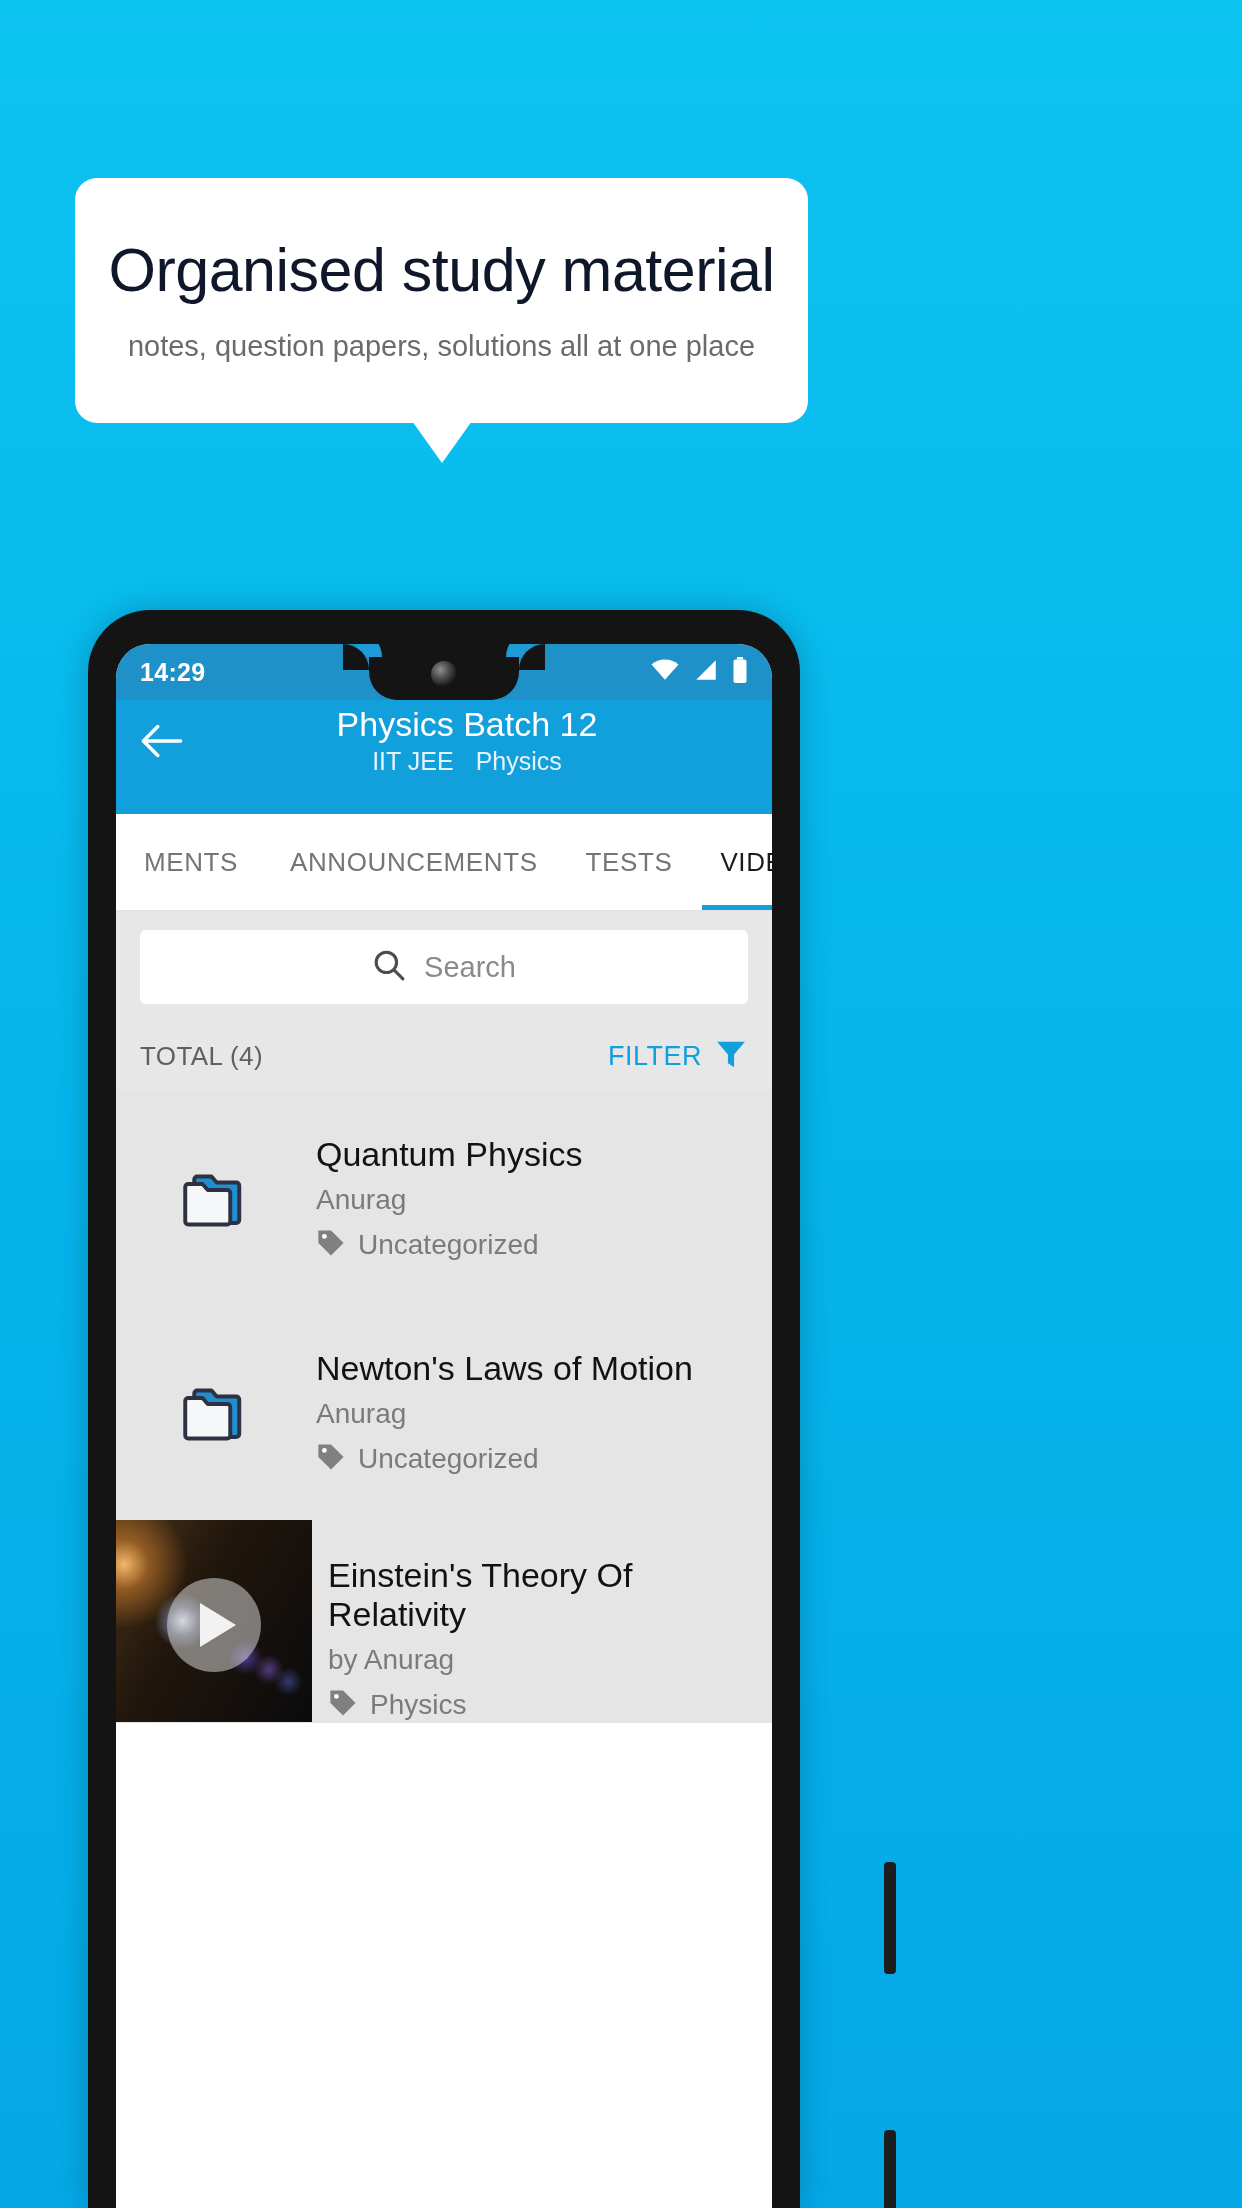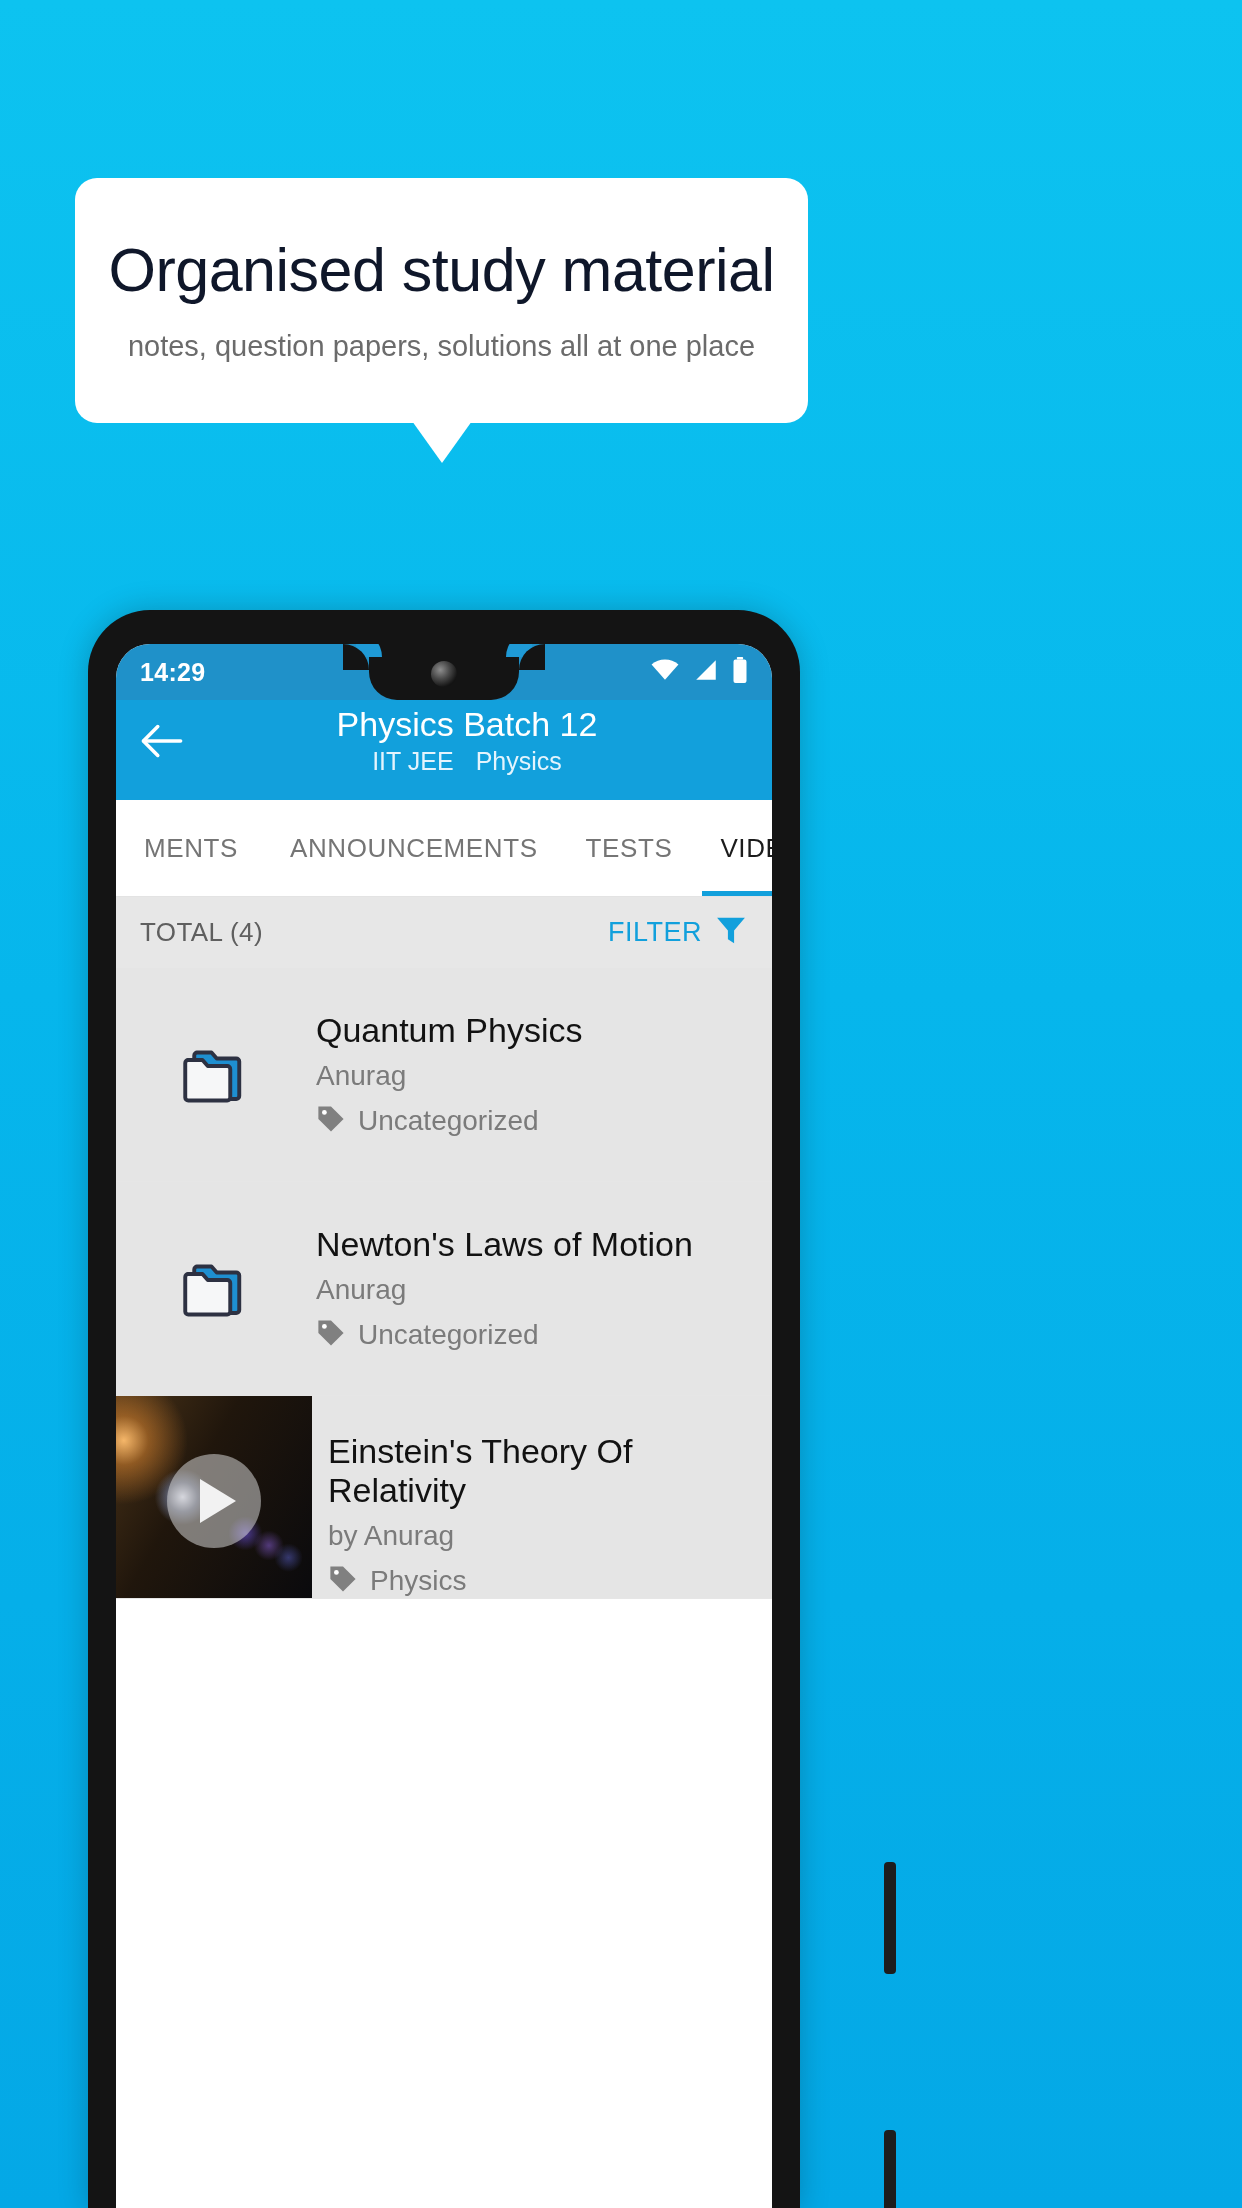--- a/index.html
+++ b/index.html
@@ -68,21 +68,21 @@
   
   #status-bar{
     position:relative; height:56px; background:#1f91c9;
     display:flex; align-items:center; padding:0 24px; z-index:4;
   }
   #status-time{ color:#ffffff; font-size:25px; font-weight:700; letter-spacing:0.3px; }
   #status-icons{ margin-left:auto; display:flex; align-items:center; gap:13px; }
 
   
   #app-bar{
-    position:relative; height:100px; background:#12a0dc;
+    position:relative; height:114px; background:#12a0dc;
     display:flex; align-items:flex-start; padding-top:6px;
   }
   #back-button{
     width:92px; display:flex; align-items:center; justify-content:center;
     padding-top:18px; cursor:pointer;
   }
   #app-bar-titles{
     flex:1; display:flex; flex-direction:column; align-items:center;
     margin-left:-46px;
   }
@@ -231,20 +231,31 @@
       </div>
     </div>
 
     <div id="tab-bar">
       <div class="tab" id="tab-0">MENTS</div>
       <div class="tab" id="tab-1">ANNOUNCEMENTS</div>
       <div class="tab" id="tab-2">TESTS</div>
       <div class="tab active" id="tab-3">VIDEOS</div>
     </div>
 
+    <div id="search-zone">
+      <div id="search-box">
+        <span>
+          <svg width="34" height="34" viewBox="0 0 22 22">
+            <circle cx="9.3" cy="9.3" r="6.6" stroke="#4d4d4d" stroke-width="2" fill="none"></circle>
+            <line x1="14.2" y1="14.2" x2="20" y2="20" stroke="#4d4d4d" stroke-width="2" stroke-linecap="round"></line>
+          </svg>
+        </span>
+        <span id="search-placeholder">Search</span>
+      </div>
+    </div>
 
     <div id="total-row">
       <div id="total-label">TOTAL (4)</div>
       <div id="filter-button">
         <span id="filter-label">FILTER</span>
         <span>
           <svg width="34" height="34" viewBox="0 0 22 22">
             <path d="M2 3 H20 L13 11.4 V19.5 L9 17 V11.4 Z" fill="#12a0dc"></path>
           </svg>
         </span>

